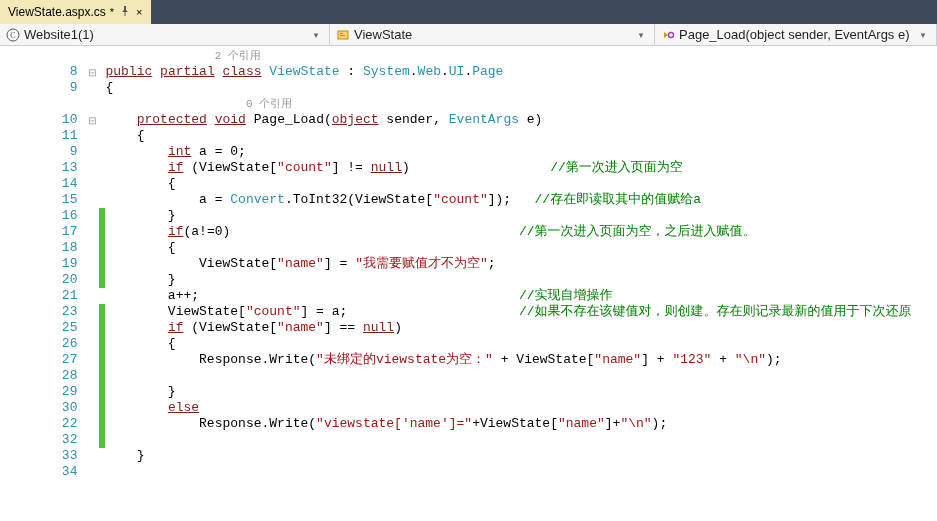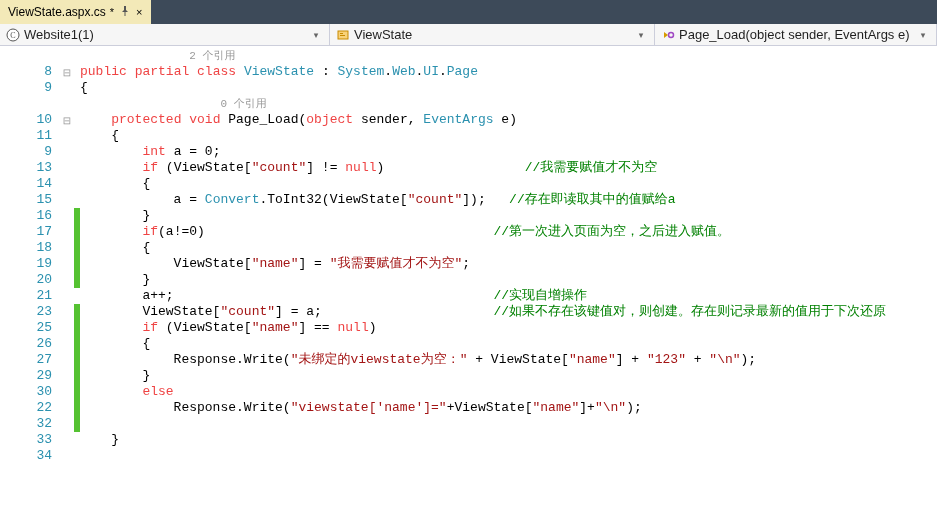--- a/index.html
+++ b/index.html
@@ -13,33 +13,33 @@
   .tab .pin { margin-left: 6px; font-size: 10px; }
   .tab .close { margin-left: 6px; font-size: 11px; }
   .nav-bar { display: flex; height: 22px; border-bottom: 1px solid #cccedb; background: #f6f6f6; }
   .nav-cell { flex: 0 0 auto; display: flex; align-items: center; padding: 0 6px; border-right: 1px solid #cccedb; min-width: 0; }
   .nav-cell:nth-child(1){ width: 330px; }
   .nav-cell:nth-child(2){ width: 325px; }
   .nav-cell:nth-child(3){ flex: 1; }
   .nav-icon { width: 14px; height: 14px; margin-right: 4px; display: flex; align-items: center; justify-content: center; }
   .nav-text { flex: 1; font-size: 13px; color: #1f1f1f; white-space: nowrap; overflow: hidden; text-overflow: ellipsis; }
   .nav-drop { width: 14px; text-align: center; color: #666; font-size: 9px; }
-  .editor { display: flex; height: calc(521px - 24px - 22px); background: #fff; }
+  .editor { display: flex; height: calc(521px - 24px - 22px); background: #fff; justify-content: center; }
   .gutter-line { width: 60px; text-align: right; padding-right: 8px; color: #2b91af; font-family: Consolas, "Courier New", monospace; font-size: 13px; line-height: 16px; user-select: none; }
   .marker-col { width: 14px; }
   .change-col { width: 6px; }
   .code-col { flex: 1; white-space: pre; font-family: Consolas, "Courier New", monospace; font-size: 13px; line-height: 16px; }
   .code-lines { padding-top: 2px; }
   .row { display: flex; height: 16px; align-items: center; }
   .row .gutter-line { height: 16px; }
   .row .marker-col { height: 16px; display: flex; align-items: center; justify-content: center; color: #999; font-size: 10px; }
   .row .change-col { height: 16px; }
   .row .code-col { height: 16px; }
   .change-green { background: #55c232; }
-  .tok-kw { color: #ef4444; }
+  .tok-kw { color: #7f1d1d; text-decoration: underline; }
   .tok-type { color: #2b91af; }
   .tok-str { color: #a31515; }
   .tok-cm { color: #008000; }
   .tok-plain { color: #000; }
   .codelens { color: #999; font-size: 11px; font-family: Consolas, "Courier New", monospace; }
 </style>
 </head>
 <body>
 
 <div class="tab-bar">
@@ -131,21 +131,21 @@
       <div class="row">
         <div class="gutter-line">9</div>
         <div class="marker-col"></div>
         <div class="change-col"></div>
         <div class="code-col"><span class="tok-plain">        </span><span class="tok-kw">int</span><span class="tok-plain"> a = 0;</span></div>
       </div>
       <div class="row">
         <div class="gutter-line">13</div>
         <div class="marker-col"></div>
         <div class="change-col"></div>
-        <div class="code-col"><span class="tok-plain">        </span><span class="tok-kw">if</span><span class="tok-plain"> (ViewState[</span><span class="tok-str">"count"</span><span class="tok-plain">] != </span><span class="tok-kw">null</span><span class="tok-plain">)                  </span><span class="tok-cm">//我需要赋值才不为空</span></div>
+        <div class="code-col"><span class="tok-plain">        </span><span class="tok-kw">if</span><span class="tok-plain"> (ViewState[</span><span class="tok-str">"count"</span><span class="tok-plain">] != </span><span class="tok-kw">null</span><span class="tok-plain">)                  </span><span class="tok-cm">//第一次进入页面为空</span></div>
       </div>
       <div class="row">
         <div class="gutter-line">14</div>
         <div class="marker-col"></div>
         <div class="change-col"></div>
         <div class="code-col"><span class="tok-plain">        {</span></div>
       </div>
       <div class="row">
         <div class="gutter-line">15</div>
         <div class="marker-col"></div>
@@ -204,20 +204,26 @@
         <div class="gutter-line">26</div>
         <div class="marker-col"></div>
         <div class="change-col change-green"></div>
         <div class="code-col"><span class="tok-plain">        {</span></div>
       </div>
       <div class="row">
         <div class="gutter-line">27</div>
         <div class="marker-col"></div>
         <div class="change-col change-green"></div>
         <div class="code-col"><span class="tok-plain">            Response.Write(</span><span class="tok-str">"未绑定的viewstate为空："</span><span class="tok-plain"> + ViewState[</span><span class="tok-str">"name"</span><span class="tok-plain">] + </span><span class="tok-str">"123"</span><span class="tok-plain"> + </span><span class="tok-str">"\n"</span><span class="tok-plain">);</span></div>
+      </div>
+      <div class="row">
+        <div class="gutter-line">28</div>
+        <div class="marker-col"></div>
+        <div class="change-col change-green"></div>
+        <div class="code-col"><span class="tok-plain"></span></div>
       </div>
       <div class="row">
         <div class="gutter-line">29</div>
         <div class="marker-col"></div>
         <div class="change-col change-green"></div>
         <div class="code-col"><span class="tok-plain">        }</span></div>
       </div>
       <div class="row">
         <div class="gutter-line">30</div>
         <div class="marker-col"></div>

